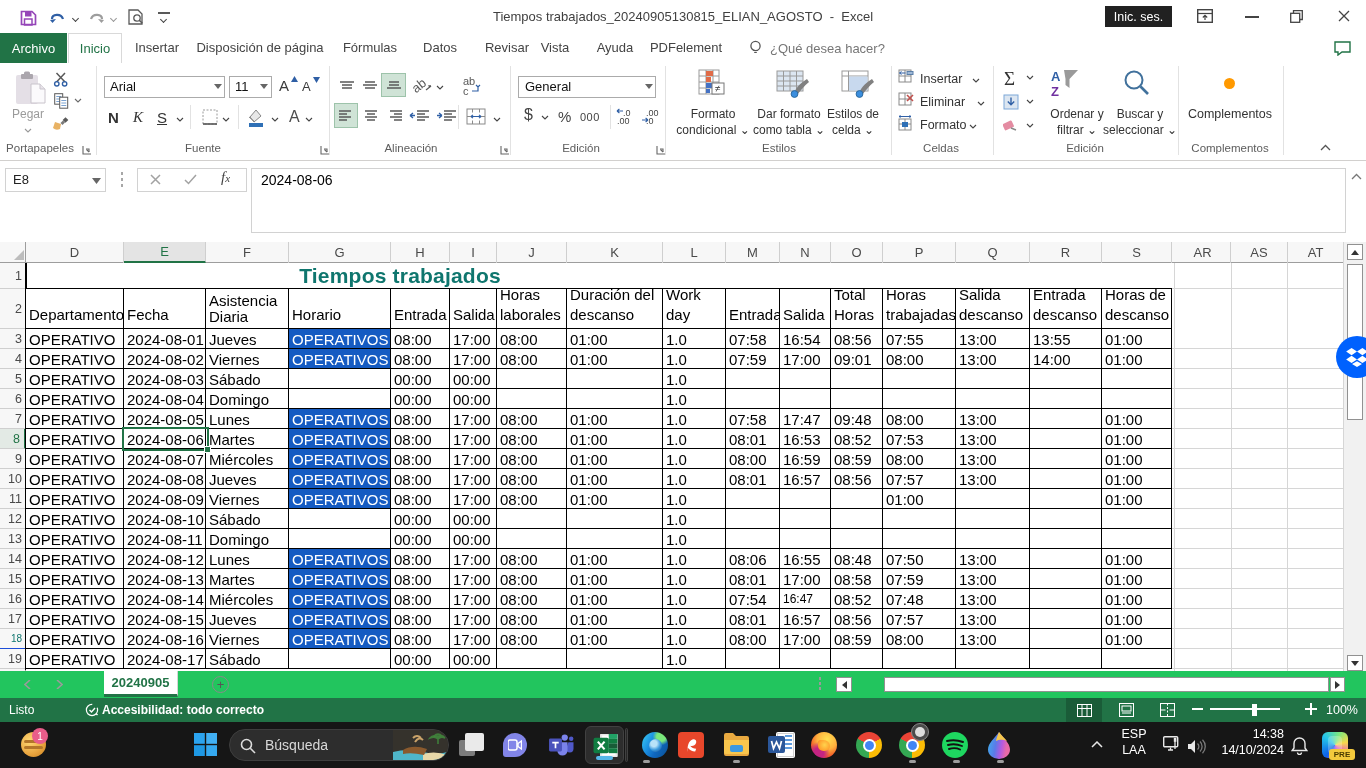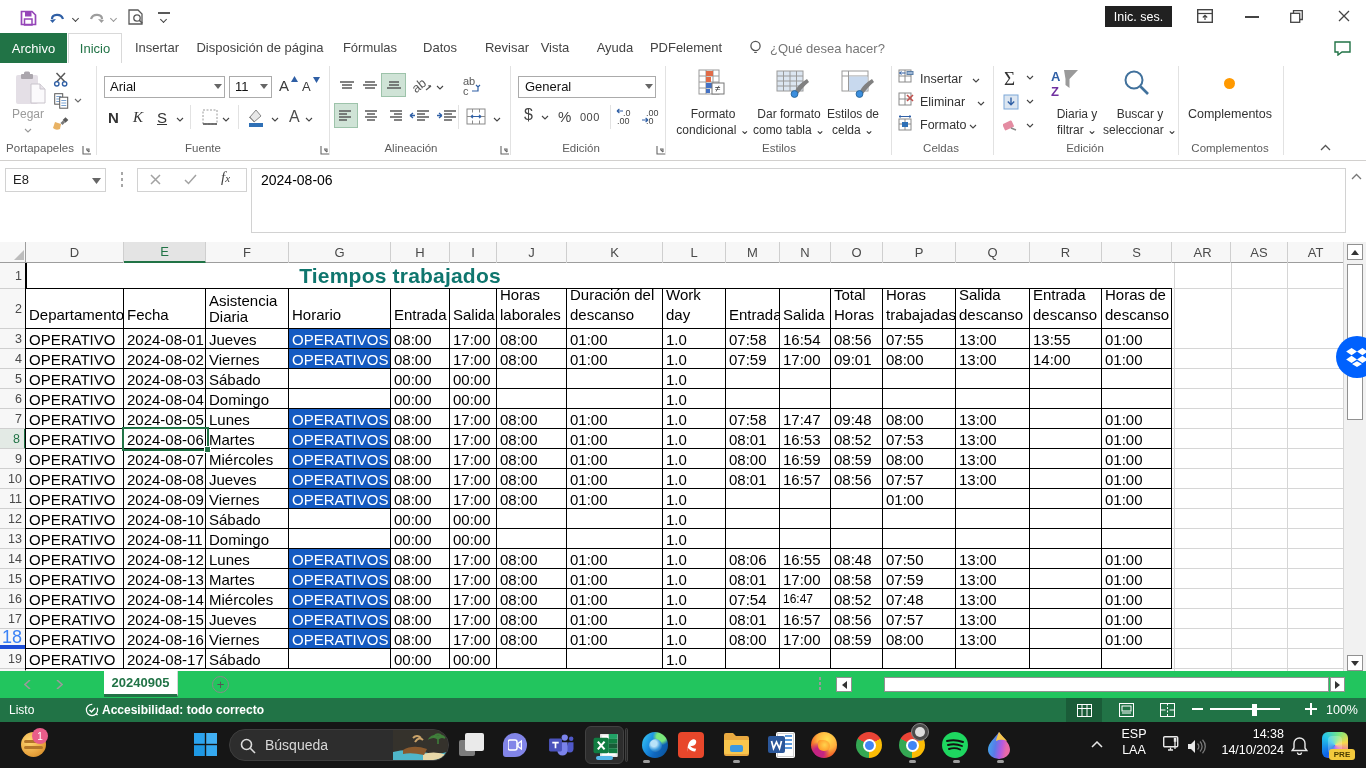--- a/index.html
+++ b/index.html
@@ -27,20 +27,21 @@
         <path d="M16 9 l-6 -1 l3.5 4 z" fill="#9d9d9d"></path>
       </svg>
  <span class="chev ab" style="left:110px;top:15px;opacity:.55"></span>
  <svg class="ab" style="left:128px;top:9px" width="17" height="18" viewBox="0 0 17 18">
         <path d="M1 1h9l4 4v10H1z" fill="none" stroke="#595959" stroke-width="1.3"></path>
         <circle cx="9" cy="9" r="3.2" fill="none" stroke="#595959" stroke-width="1.3"></circle>
         <path d="M11.3 11.3 l3 3" stroke="#595959" stroke-width="1.6"></path>
       </svg>
  <div class="ab" style="left:158px;top:12px;width:12px;height:2px;background:#595959"></div>
  <span class="chev ab" style="left:160px;top:16px"></span>
+ <div class="ab" style="left:400px;top:9px;width:566px;text-align:center;font-size:13px;color:#404040">Tiempos trabajados_20240905130815_ELIAN_AGOSTO&nbsp; -&nbsp; Excel</div>
  <div class="ab ctr" style="left:1105px;top:6px;width:67px;height:21px;background:#212121;color:#fff;font-size:12.5px">Inic. ses.</div>
  <svg class="ab" style="left:1197px;top:9px" width="16" height="14" viewBox="0 0 16 14">
         <rect x="0.7" y="0.7" width="14.6" height="12.6" fill="none" stroke="#444" stroke-width="1.4"></rect>
         <path d="M1 4.5h14" stroke="#444" stroke-width="1.2"></path>
         <path d="M8 11V6.5 M5.8 8.5 L8 6.3l2.2 2.2" fill="none" stroke="#444" stroke-width="1.2"></path>
       </svg>
  <div class="ab" style="left:1245px;top:16px;width:14px;height:2px;background:#444"></div>
  <svg class="ab" style="left:1290px;top:10px" width="13" height="13" viewBox="0 0 13 13">
         <rect x="0.7" y="3.3" width="9" height="9" fill="none" stroke="#444" stroke-width="1.3"></rect>
         <path d="M3.5 3.2 V0.7 H12.3 V9.5 H10" fill="none" stroke="#444" stroke-width="1.3"></path>
@@ -317,21 +318,21 @@
         <path d="M1 1 L4 4 L7 1" fill="none" stroke="#444" stroke-width="1.1"></path>
       </svg>
       <svg class="ab" style="left:1026px;top:60px;opacity:1" width="8" height="5" viewBox="0 0 8 5">
         <path d="M1 1 L4 4 L7 1" fill="none" stroke="#444" stroke-width="1.1"></path>
       </svg>
  <svg class="ab" style="left:1050px;top:5px" width="36" height="32" viewBox="0 0 36 32">
         <text x="1" y="13" font-size="13" font-weight="bold" fill="#2f5fa5">A</text>
         <text x="1" y="28" font-size="13" font-weight="bold" fill="#7030a0">Z</text>
         <path d="M14 2 h14 l-8.5 9 v9 l-4 -3 v-6z" fill="#9a9a9a"></path>
       </svg>
- <div class="ab" style="left:1017px;top:44px;width:120px;text-align:center;font-size:12px;color:#333">Diaria y</div>
+ <div class="ab" style="left:1017px;top:44px;width:120px;text-align:center;font-size:12px;color:#333">Ordenar y</div>
  <div class="ab" style="left:1017px;top:60px;width:120px;text-align:center;font-size:12px;color:#333">filtrar ⌄</div>
  <svg class="ab" style="left:1122px;top:6px" width="28" height="28" viewBox="0 0 28 28">
         <circle cx="12" cy="11" r="8.5" fill="none" stroke="#41719c" stroke-width="2"></circle>
         <path d="M18.5 17.5 L26 25" stroke="#41719c" stroke-width="2.6"></path>
       </svg>
  <div class="ab" style="left:1080px;top:44px;width:120px;text-align:center;font-size:12px;color:#333">Buscar y</div>
  <div class="ab" style="left:1080px;top:60px;width:120px;text-align:center;font-size:12px;color:#333">seleccionar ⌄</div>
 <div class="ab" style="left:1015px;top:79px;width:140px;text-align:center;font-size:11.5px;color:#5d5d5d">Edición</div>
       <div class="ab" style="left:1178px;top:3px;width:1px;height:89px;background:#e2e2e2"></div>
       <div class="ab" style="left:1224px;top:15px;width:11px;height:11px;border-radius:50%;background:#f90"></div>
@@ -397,21 +398,21 @@
     <div class="ab" style="left:0;top:429px;width:26px;height:20px;border-right:2px solid #217346;background:#e3eae5;border-bottom:1px solid #cfcfcf;font-size:12.5px;color:#217346;display:flex;align-items:center;justify-content:flex-end;padding-right:4px">8</div>
     <div class="ab" style="left:0;top:449px;width:26px;height:20px;background:transparent;border-bottom:1px solid #cfcfcf;font-size:12.5px;color:#4a4a4a;display:flex;align-items:center;justify-content:flex-end;padding-right:4px">9</div>
     <div class="ab" style="left:0;top:469px;width:26px;height:20px;background:transparent;border-bottom:1px solid #cfcfcf;font-size:12.5px;color:#4a4a4a;display:flex;align-items:center;justify-content:flex-end;padding-right:4px">10</div>
     <div class="ab" style="left:0;top:489px;width:26px;height:20px;background:transparent;border-bottom:1px solid #cfcfcf;font-size:12.5px;color:#4a4a4a;display:flex;align-items:center;justify-content:flex-end;padding-right:4px">11</div>
     <div class="ab" style="left:0;top:509px;width:26px;height:20px;background:transparent;border-bottom:1px solid #cfcfcf;font-size:12.5px;color:#4a4a4a;display:flex;align-items:center;justify-content:flex-end;padding-right:4px">12</div>
     <div class="ab" style="left:0;top:529px;width:26px;height:20px;background:transparent;border-bottom:1px solid #cfcfcf;font-size:12.5px;color:#4a4a4a;display:flex;align-items:center;justify-content:flex-end;padding-right:4px">13</div>
     <div class="ab" style="left:0;top:549px;width:26px;height:20px;background:transparent;border-bottom:1px solid #cfcfcf;font-size:12.5px;color:#4a4a4a;display:flex;align-items:center;justify-content:flex-end;padding-right:4px">14</div>
     <div class="ab" style="left:0;top:569px;width:26px;height:20px;background:transparent;border-bottom:1px solid #cfcfcf;font-size:12.5px;color:#4a4a4a;display:flex;align-items:center;justify-content:flex-end;padding-right:4px">15</div>
     <div class="ab" style="left:0;top:589px;width:26px;height:20px;background:transparent;border-bottom:1px solid #cfcfcf;font-size:12.5px;color:#4a4a4a;display:flex;align-items:center;justify-content:flex-end;padding-right:4px">16</div>
     <div class="ab" style="left:0;top:609px;width:26px;height:20px;background:transparent;border-bottom:1px solid #cfcfcf;font-size:12.5px;color:#4a4a4a;display:flex;align-items:center;justify-content:flex-end;padding-right:4px">17</div>
-    <div class="ab" style="left:0;top:629px;width:26px;height:20px;background:transparent;border-bottom:4px solid #1d4ed8;font-size:18px;color:#3b82f6;display:flex;align-items:center;justify-content:flex-end;padding-right:4px">18</div>
+    <div class="ab" style="left:0;top:629px;width:26px;height:20px;background:transparent;border-bottom:1px solid #1d4ed8;font-size:10px;color:#0f766e;display:flex;align-items:center;justify-content:flex-end;padding-right:4px">18</div>
     <div class="ab" style="left:0;top:649px;width:26px;height:20px;background:transparent;border-bottom:1px solid #cfcfcf;font-size:12.5px;color:#4a4a4a;display:flex;align-items:center;justify-content:flex-end;padding-right:4px">19</div>
     <div class="ab" style="left:1172px;top:329px;width:172px;height:341px;background:repeating-linear-gradient(to bottom,transparent 0,transparent 19px,#d6d6d6 19px,#d6d6d6 20px)"></div>
     <div class="ab gl" style="left:1172px;top:288px;width:172px;height:1px"></div>
     <div class="ab gl" style="left:1174px;top:263px;width:1px;height:408px"></div>
     <div class="ab gl" style="left:1231px;top:263px;width:1px;height:408px"></div>
     <div class="ab gl" style="left:1287px;top:263px;width:1px;height:408px"></div>
     <div class="ab gl" style="left:1343px;top:242px;width:1px;height:429px"></div>
     <div class="ab" style="left:1171px;top:242px;width:1px;height:21px;background:#cfcfcf"></div>
     <div class="ab" style="left:26px;top:263px;width:1px;height:26px;background:#000"></div>
     <div class="ab" style="left:26px;top:264px;width:748px;text-align:center;font-size:21px;letter-spacing:0.2px;font-weight:bold;color:#0f766e">Tiempos trabajados</div>

